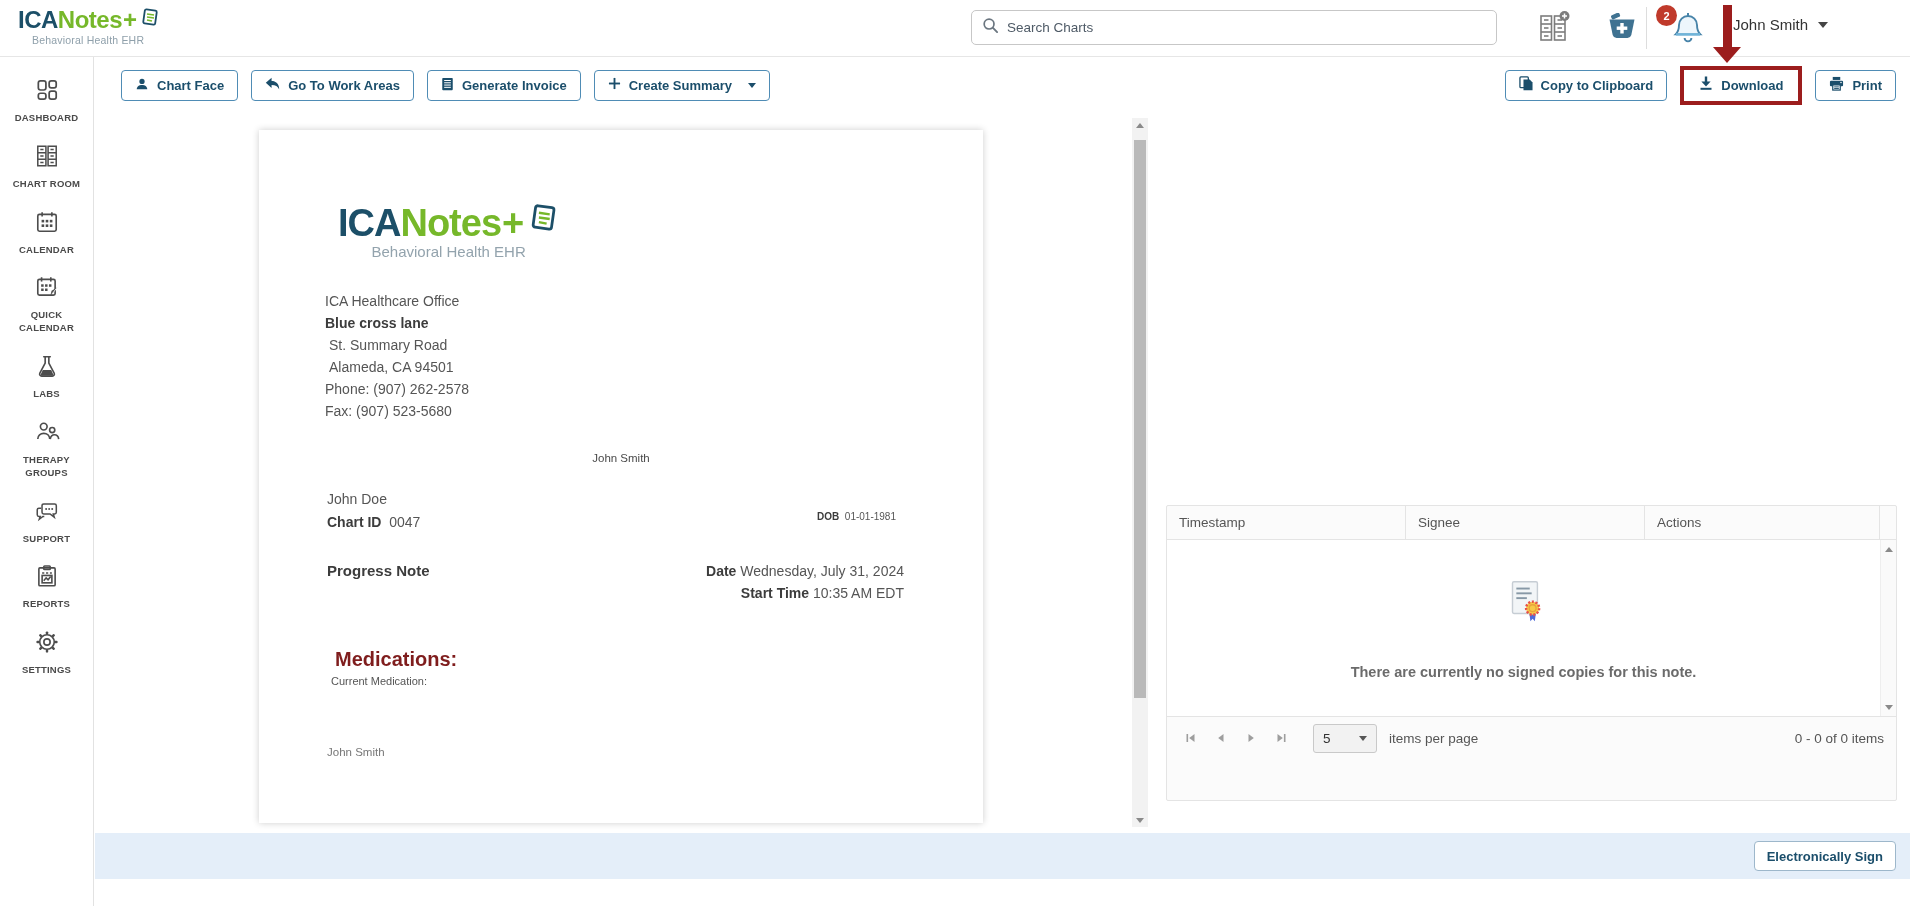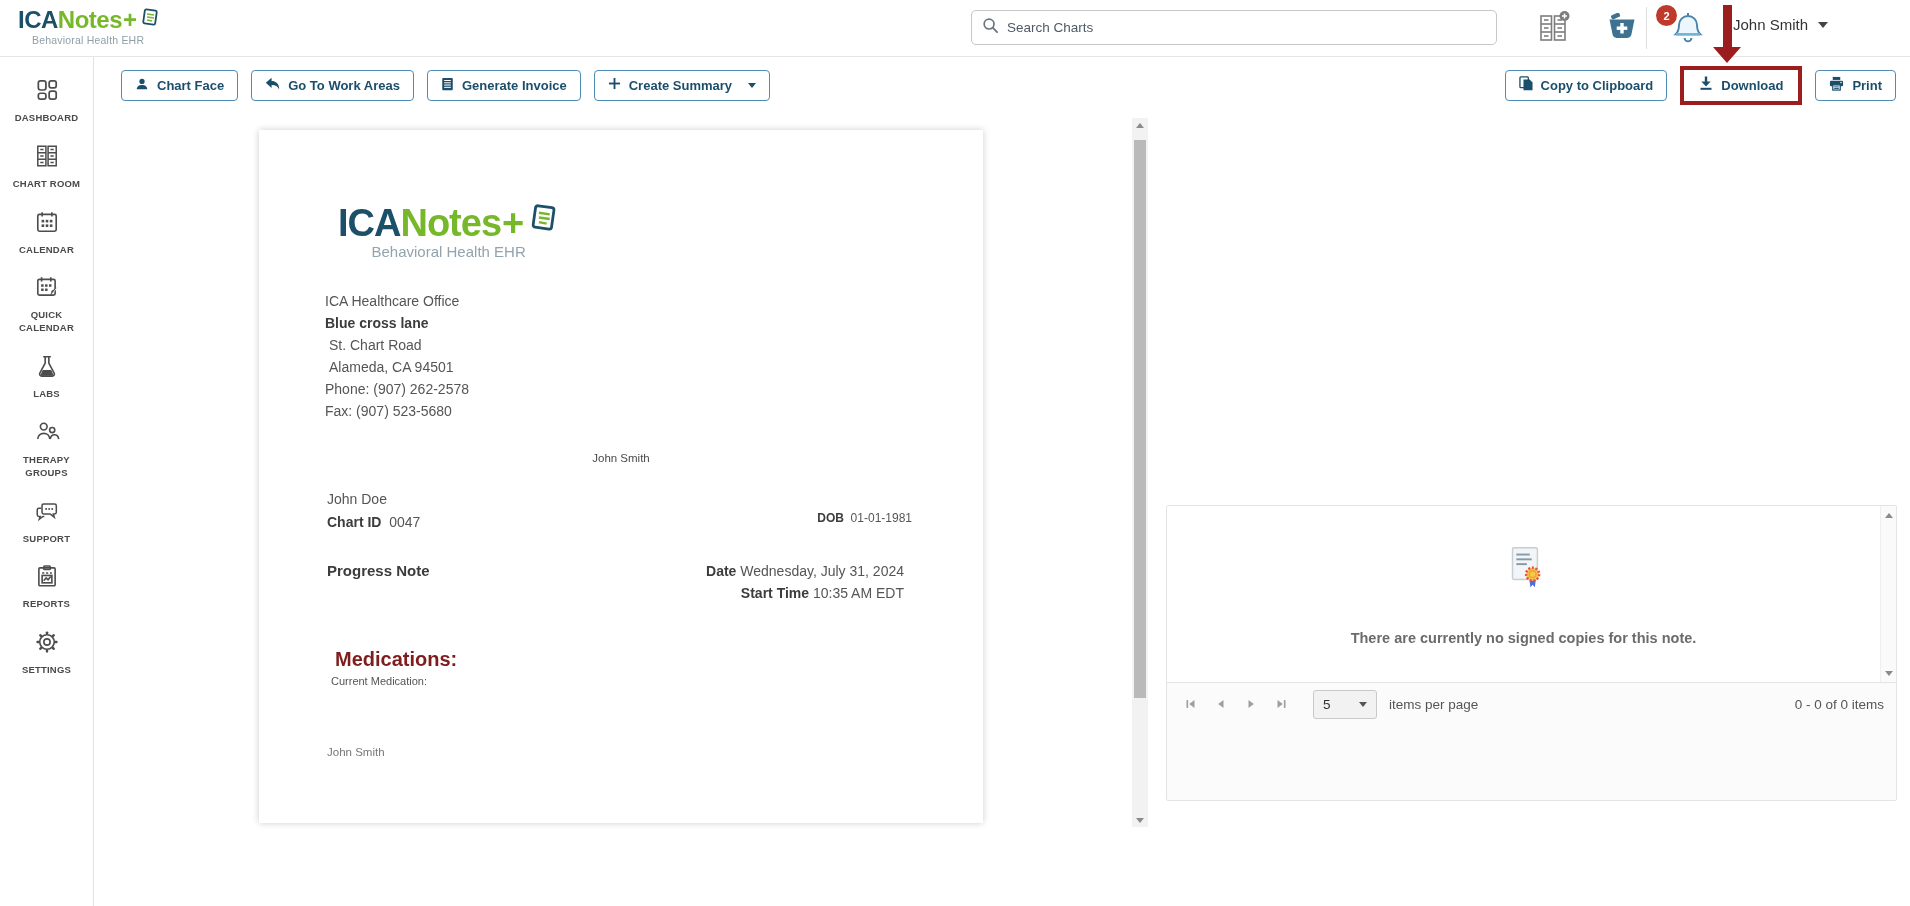--- a/index.html
+++ b/index.html
@@ -42,21 +42,21 @@
   
   .doc-page { position:absolute; left:164px; top:73px; width:724px; height:693px; background:#fff; box-shadow:0 0 7px rgba(0,0,0,0.20); }
   .doc-logo { position:absolute; left:79px; top:72px; }
   .doc-logo-word { font-size:38px; font-weight:bold; letter-spacing:-1px; line-height:40px; display:flex; align-items:center; }
   .doc-logo-tag { font-size:15px; color:#93a3ad; text-align:center; margin-top:0px; }
   .doc-address { position:absolute; left:66px; top:160px; font-size:14px; color:#555; line-height:22px; }
   .doc-address .bold-line { font-weight:bold; color:#3c3c3c; }
   .doc-address .ind { padding-left:4px; }
   .doc-center-user { position:absolute; left:0; top:322px; width:100%; text-align:center; font-size:11.5px; color:#4a4a4a; }
   .doc-patient { position:absolute; left:68px; top:358px; font-size:14px; color:#555; line-height:23px; }
-  .doc-dob { position:absolute; right:71px; top:381px; font-size:12px; color:#555; }
+  .doc-dob { position:absolute; right:87px; top:381px; font-size:10px; color:#555; }
   .lbl { font-weight:bold; color:#3c3c3c; }
   .doc-notetype { position:absolute; left:68px; top:432px; font-size:15px; font-weight:bold; color:#3c3c3c; }
   .doc-datetime { position:absolute; right:79px; top:430px; font-size:14px; color:#555; text-align:right; line-height:22px; }
   .doc-meds { position:absolute; left:76px; top:518px; font-size:20px; font-weight:bold; color:#7f1d1d; }
   .doc-curmed { position:absolute; left:72px; top:545px; font-size:11px; color:#555; }
   .doc-footer-user { position:absolute; left:68px; top:616px; font-size:11.5px; color:#777; }
   
   .doc-scroll { position:absolute; left:1037px; top:61px; width:16px; height:709px; background:#f2f2f2; }
   .scroll-arrow { position:absolute; left:0; width:16px; height:14px; display:flex; align-items:center; justify-content:center; cursor:pointer; }
   .tri-up { width:0; height:0; border-left:4px solid transparent; border-right:4px solid transparent; border-bottom:5px solid #8a8a8a; }
@@ -389,21 +389,21 @@
               </g>
             </svg>
         </span>
       </div>
       <div class="doc-logo-tag">Behavioral Health EHR</div>
     </div>
 
     <div class="doc-address">
       <div>ICA Healthcare Office</div>
       <div class="bold-line">Blue cross lane</div>
-      <div class="ind">St. Chart Road</div>
+      <div class="ind">St. Summary Road</div>
       <div class="ind">Alameda, CA 94501</div>
       <div>Phone: (907) 262-2578</div>
       <div>Fax: (907) 523-5680</div>
     </div>
 
     <div class="doc-center-user">John Smith</div>
 
     <div class="doc-patient">
       <div>John Doe</div>
       <div><span class="lbl">Chart ID</span>&nbsp;&nbsp;<span>0047</span></div>
@@ -427,20 +427,26 @@
     <div class="scroll-arrow" style="top:0;">
         <span class="tri-up"></span>
       </div>
     <div class="doc-thumb"></div>
     <div class="scroll-arrow" style="bottom:0;">
         <span class="tri-down"></span>
       </div>
   </div>
 
   <div class="panel">
+    <div class="panel-head">
+      <div class="col col-ts">Timestamp</div>
+      <div class="col col-sg">Signee</div>
+      <div class="col col-ac">Actions</div>
+      <div class="col col-sp"></div>
+    </div>
     <div class="panel-body">
       <div class="empty-wrap">
         <span>
           <svg width="46" height="48" viewBox="0 0 48 50">
             <rect x="12" y="5" width="26" height="33" rx="1.5" fill="#f2f5f7" stroke="#c6cdd4" stroke-width="1.5"></rect>
             <g stroke="#8798a6" stroke-width="2">
                 <line x1="16" y1="12" x2="30" y2="12"></line>
                 <line x1="16" y1="17" x2="32" y2="17"></line>
                 <line x1="16" y1="22" x2="27" y2="22"></line>
               </g>
@@ -485,13 +491,16 @@
         </button>
       <div class="page-select">
         <span>5</span>
         <span class="chev"></span>
       </div>
       <span>items per page</span>
       <span class="foot-range">0 - 0 of 0 items</span>
     </div>
   </div>
 
+  <div class="sign-bar">
+    <button class="sign-btn">Electronically Sign</button>
+  </div>
 </div>
 
 </body></html>

